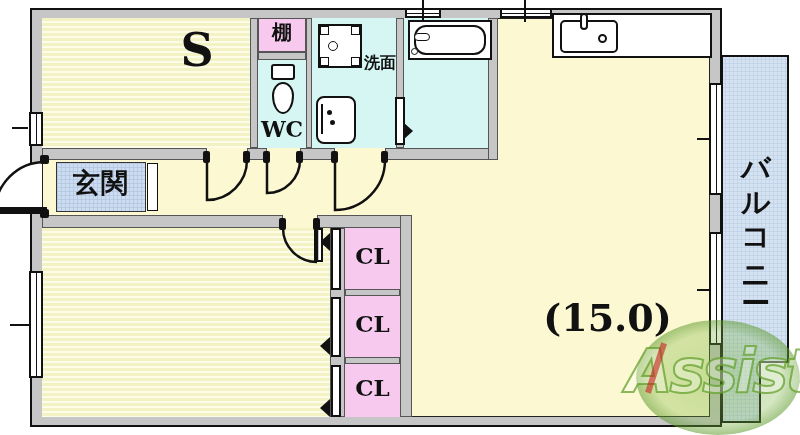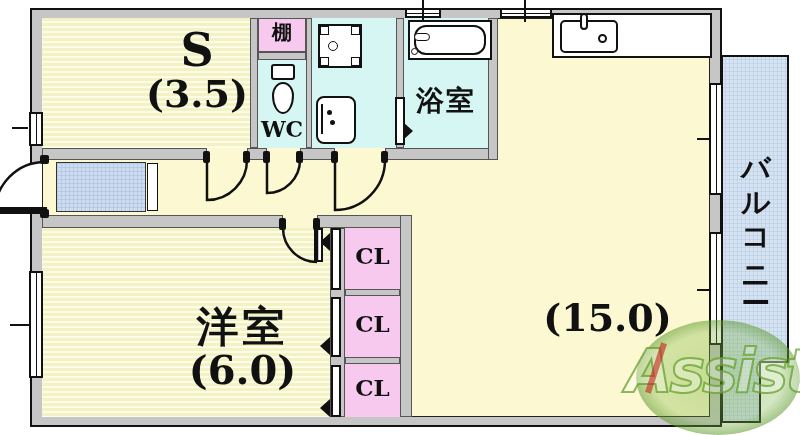--- a/index.html
+++ b/index.html
@@ -169,33 +169,29 @@
         <rect x="381" y="151" width="7" height="12" rx="2"></rect>
       <rect x="279" y="218" width="7" height="12" rx="2"></rect>
         <rect x="313" y="218" width="7" height="12" rx="2"></rect>
       <rect x="40" y="155" width="9" height="9" rx="2"></rect>
         <rect x="40" y="209" width="9" height="9" rx="2"></rect>
     </g>
   </svg>
 
   <div class="abs lbl" style="left:97px;top:26px;width:200px;font-size:46px;">
     <div>S</div>
-    <div style="font-size:38px;">(3.5)</div>
   </div>
   <div class="abs lbl" style="left:258px;top:22px;width:48px;font-size:20px;">棚</div>
   <div class="abs lbl" style="left:258px;top:118px;width:48px;font-size:22px;">WC</div>
   <div class="abs lbl" style="left:310px;top:55px;width:86px;font-size:16px;text-align:right;">
+    <div>洗面</div>
   </div>
-  <div class="abs lbl" style="left:404px;top:86px;width:84px;font-size:28px;letter-spacing:2px;">浴室</div>
+  <div class="abs lbl" style="left:56px;top:169px;width:90px;font-size:27px;letter-spacing:1px;">玄関</div>
   <div class="abs lbl" style="left:510px;top:298px;width:195px;font-size:40px;">
     <div style="font-size:38px;">(15.0)</div>
-  </div>
-  <div class="abs lbl" style="left:130px;top:305px;width:225px;font-size:42px;letter-spacing:4px;">
-    <div>洋室</div>
-    <div style="font-size:40px;letter-spacing:0;">(6.0)</div>
   </div>
   <div class="abs lbl" style="left:345px;top:244px;width:55px;font-size:23px;">CL</div>
   <div class="abs lbl" style="left:345px;top:312px;width:55px;font-size:23px;">CL</div>
   <div class="abs lbl" style="left:345px;top:376px;width:55px;font-size:23px;">CL</div>
 
   <div class="abs wm" style="left:636px;top:320px;width:164px;height:115px;border-radius:50%;
        background:radial-gradient(ellipse at center, rgba(130,185,70,.45) 0%, rgba(115,175,55,.3) 55%, rgba(95,155,45,.55) 70%, rgba(95,155,45,0) 72%);"></div>
   <div class="abs wm" style="left:626px;top:336px;font-family:'DejaVu Sans','Liberation Sans',sans-serif;
        font-style:italic;font-weight:800;font-size:60px;letter-spacing:-3px;
        color:rgba(255,255,255,.3);-webkit-text-stroke:2px rgba(100,160,45,.75);">Assist</div>

